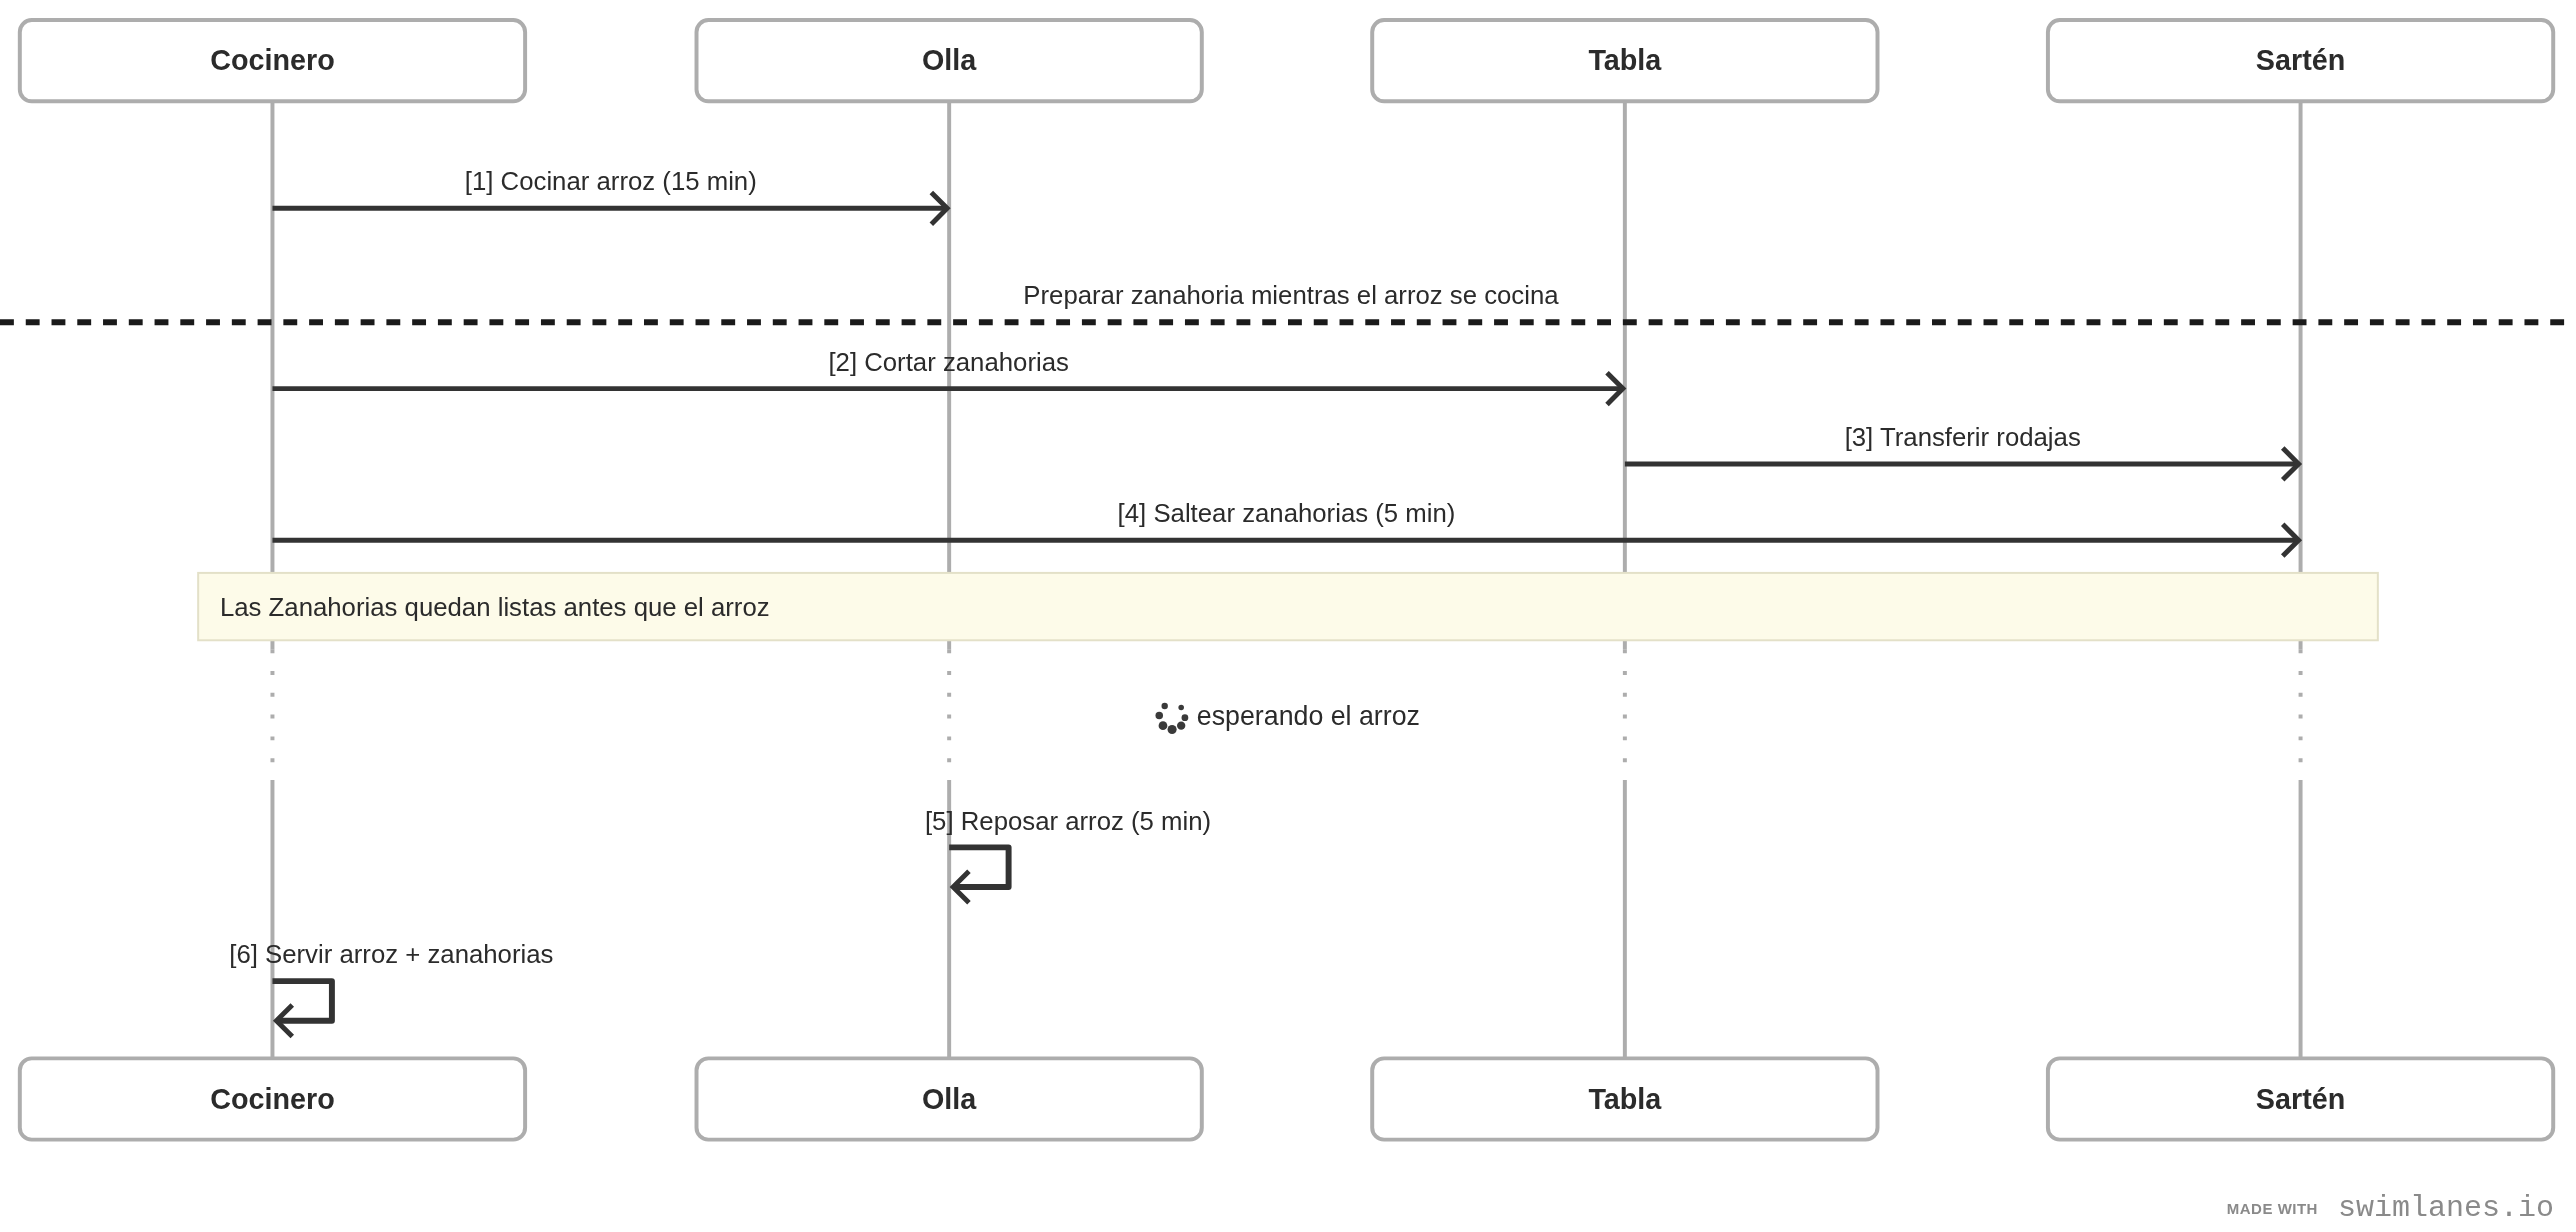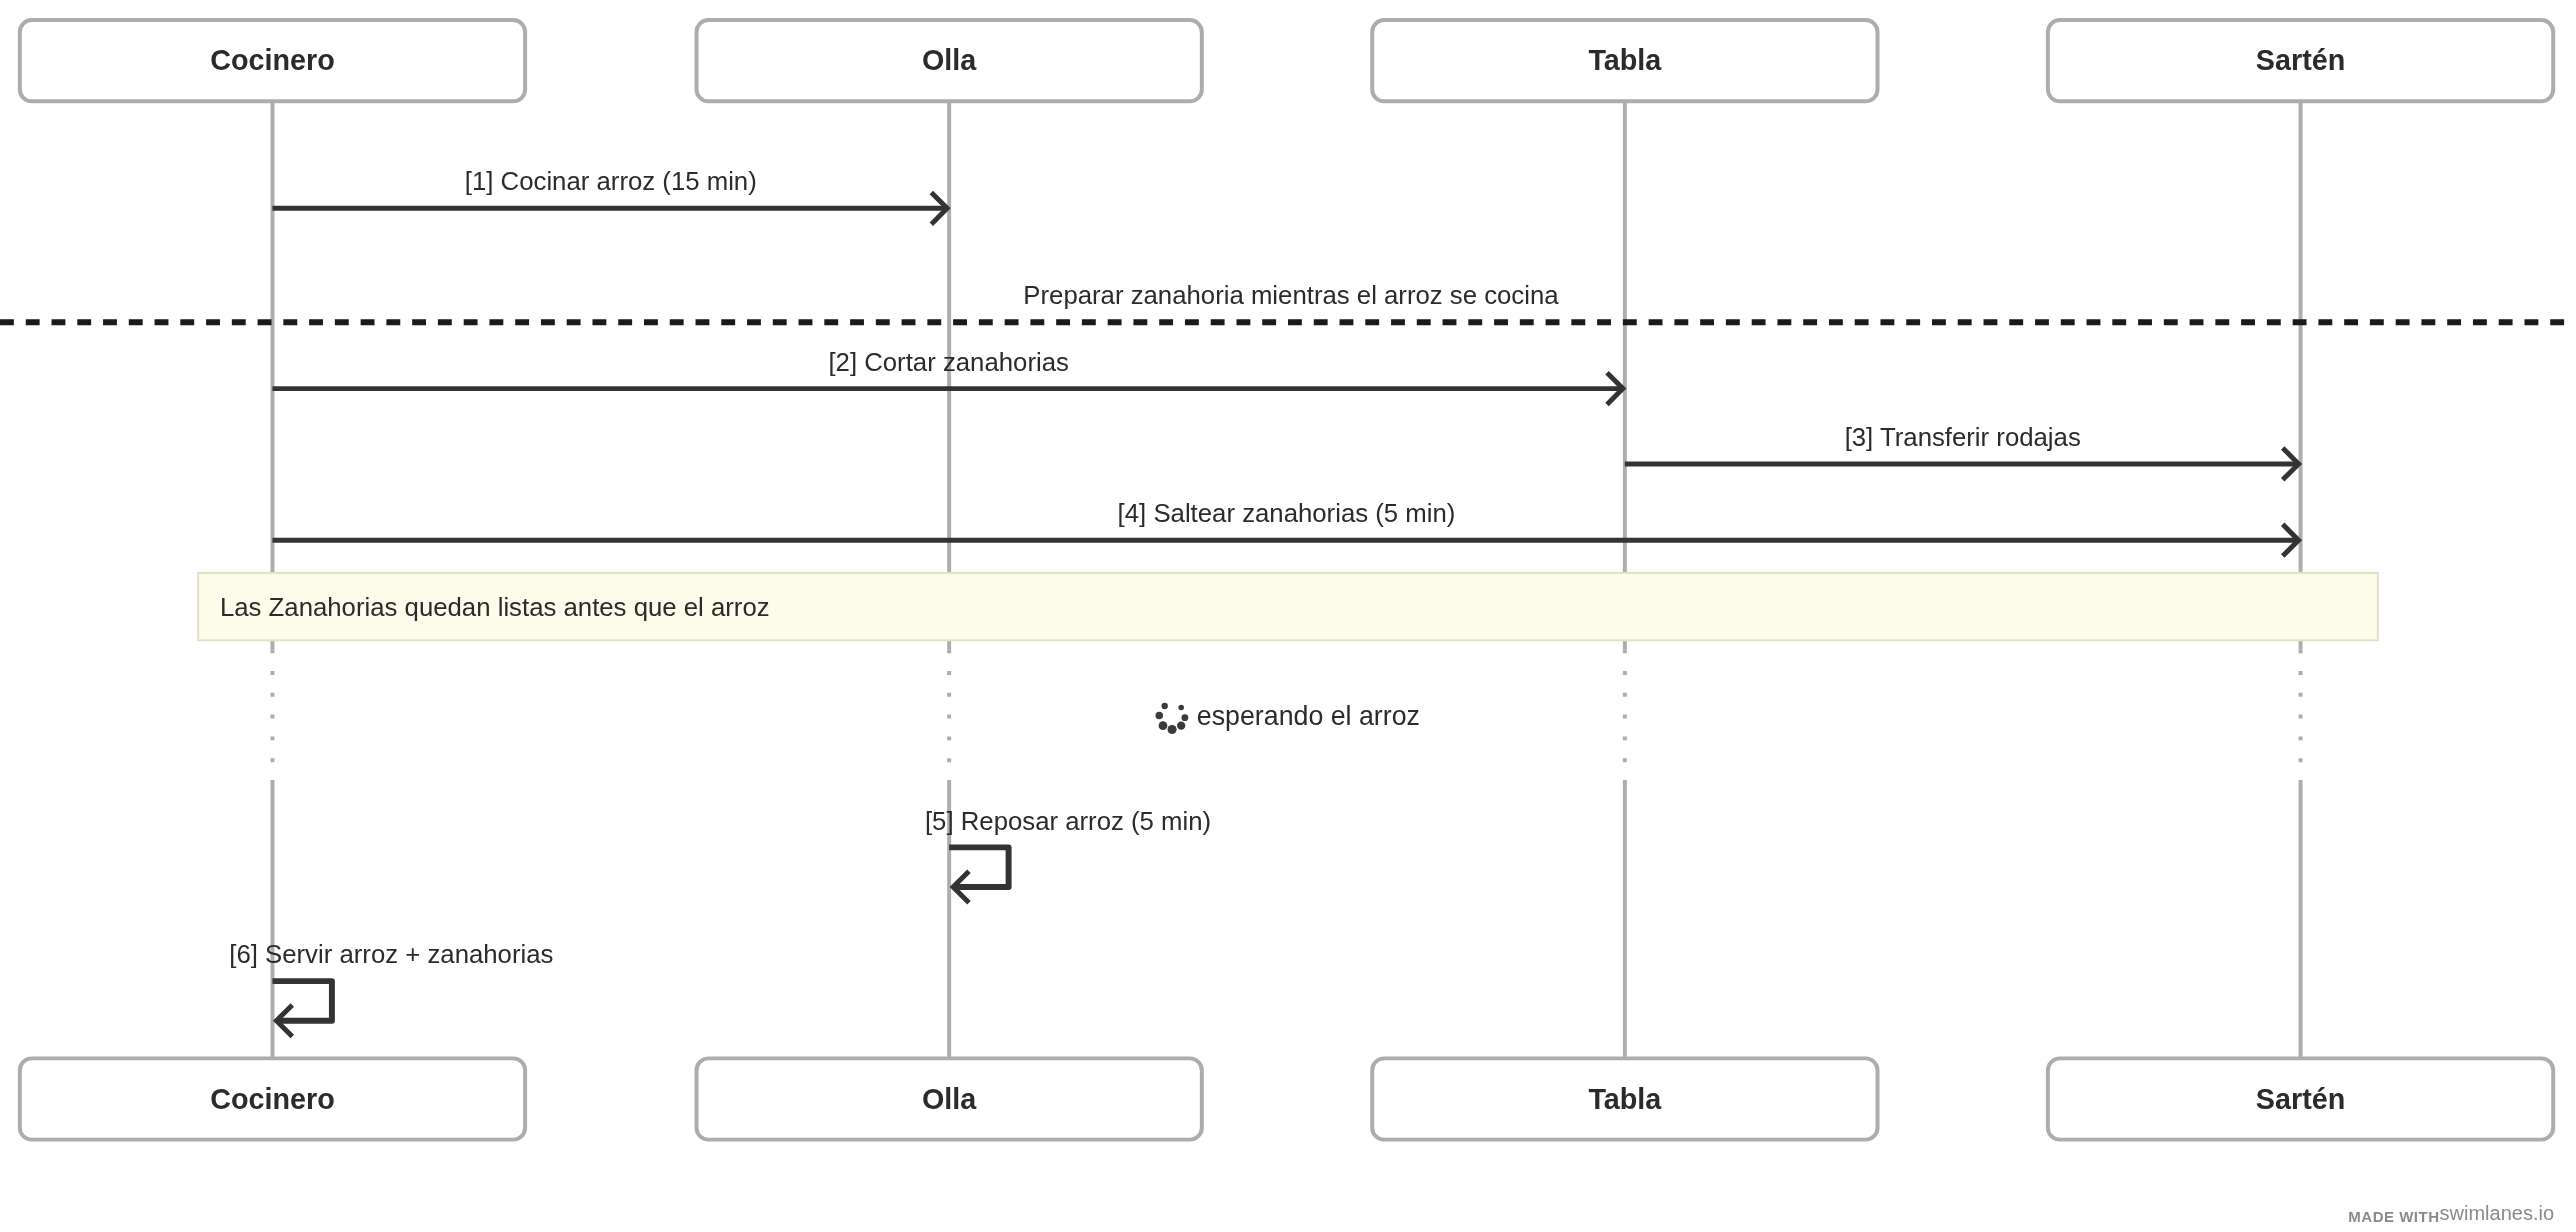--- a/index.html
+++ b/index.html
@@ -100,33 +100,33 @@
     stroke: #333333;
     stroke-width: 5;
     stroke-linecap: butt;
     stroke-linejoin: miter;
   }
   .footer {
     position: absolute;
     right: 22px;
     bottom: 8px;
     display: flex;
-    align-items: flex-end;
-    gap: 0;
+    align-items: center;
+    gap: 20px;
   }
   .footer-made {
     font-family: "Liberation Sans", sans-serif;
     font-size: 15px;
     font-weight: bold;
     letter-spacing: 0.5px;
     color: #8a8a8a;
   }
   .footer-brand {
-    font-family: Liberation Sans, sans-serif;
-    font-size: 20px;
+    font-family: Liberation Mono, monospace;
+    font-size: 30px;
     color: #8a8a8a;
   }
 </style>
 </head>
 <body>
 
 <div id="canvas">
   <svg id="diagram-svg" viewBox="0 0 2600 1244" xmlns="http://www.w3.org/2000/svg">
       <line x1="275" y1="102" x2="275" y2="655" class="lifeline-solid"></line>
       <line x1="275" y1="655" x2="275" y2="790" class="lifeline-dotted"></line>

